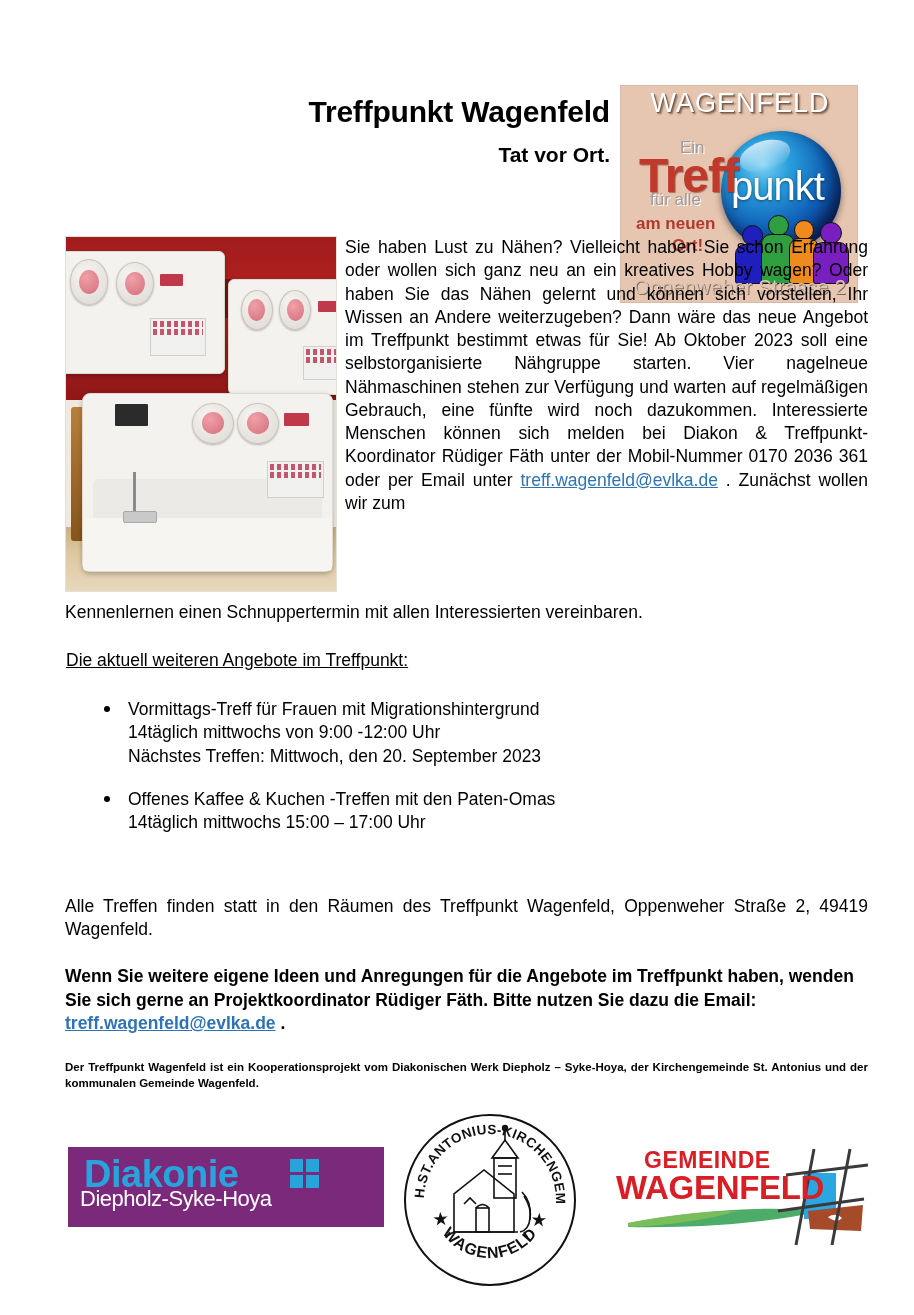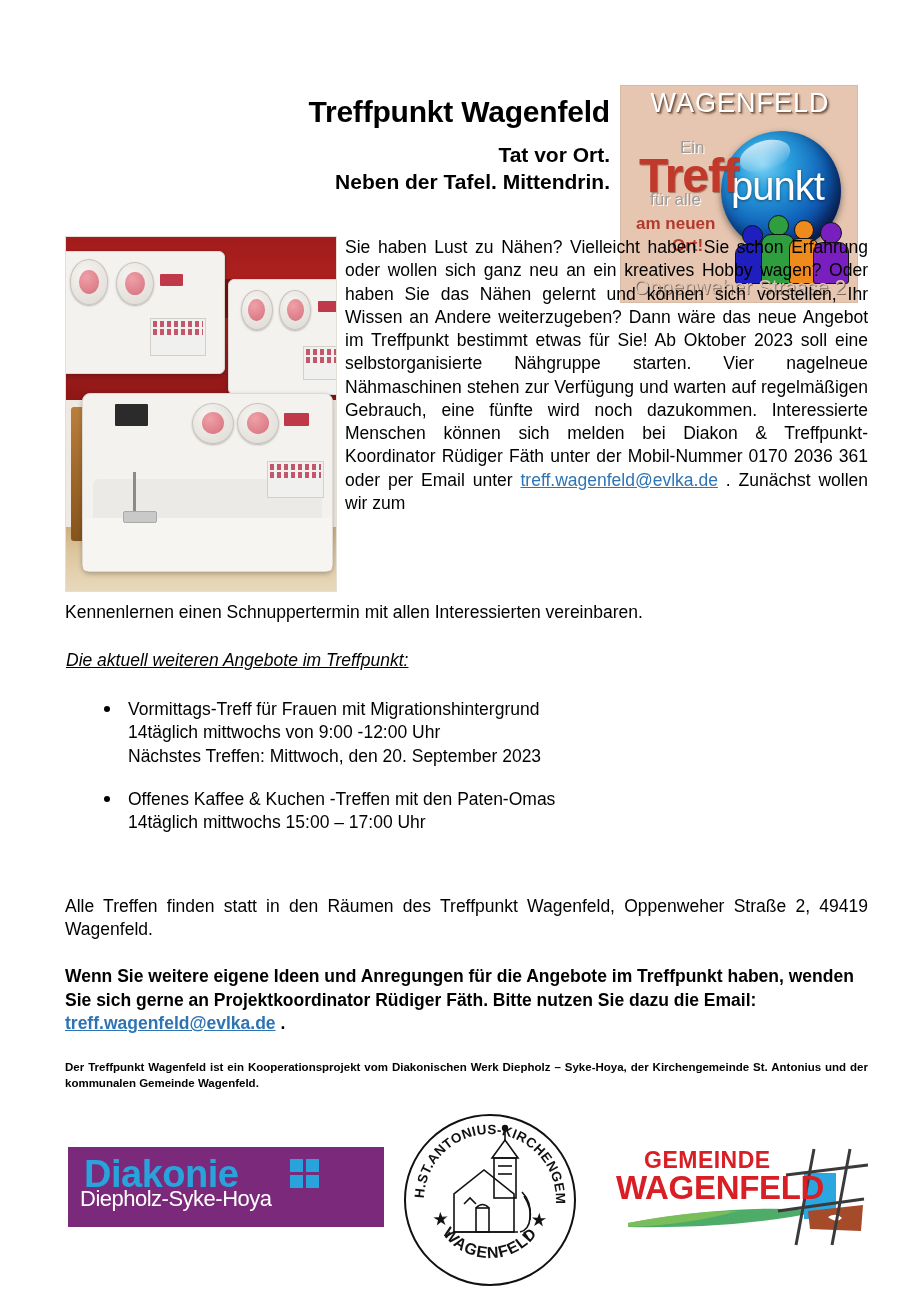--- a/index.html
+++ b/index.html
@@ -101,21 +101,20 @@
   }
   .intro-rest{
     position:absolute;left:65px;top:601px;width:803px;
     font-size:17.5px;line-height:1.33;text-align:justify;
   }
   a.mail{color:#2e74b5;}
 
   .section-heading{
     position:absolute;left:66px;top:650px;font-size:17.5px;
     text-decoration:underline;
-    font-style:italic;
   }
   .bullets{position:absolute;left:66px;top:698px;width:800px;font-size:17.5px;line-height:1.33;}
   .bullet-item{position:relative;padding-left:62px;margin-bottom:20px;}
   .bullet-item .dot{position:absolute;left:38px;top:8px;width:6px;height:6px;background:#000;border-radius:50%;}
   .bullet-line{display:block;}
 
   .venue{
     position:absolute;left:65px;top:895px;width:803px;
     font-size:17.5px;line-height:1.33;text-align:justify;
   }
@@ -155,21 +154,20 @@
 </style>
 </head>
 <body>
 
 <div class="page">
 
   <div class="header">
     <div class="title-block">
       <div class="main-title">Treffpunkt Wagenfeld</div>
       <div class="sub-title-1">Tat vor Ort.</div>
-      <div class="sub-title-2">Neben der Tafel. Mittendrin.</div>
     </div>
 
     <div class="logo-box">
       <div class="logo-wagenfeld">WAGENFELD</div>
       <div class="logo-sphere"></div>
 
       <div class="people">
         <div class="fig p-blue" style="left:2px;width:34px;">
           <div class="h" style="width:19px;height:19px;background:#1f1fbf;margin-bottom:1px;"></div>
           <div class="b" style="height:38px;background:#1f1fbf;"></div>

